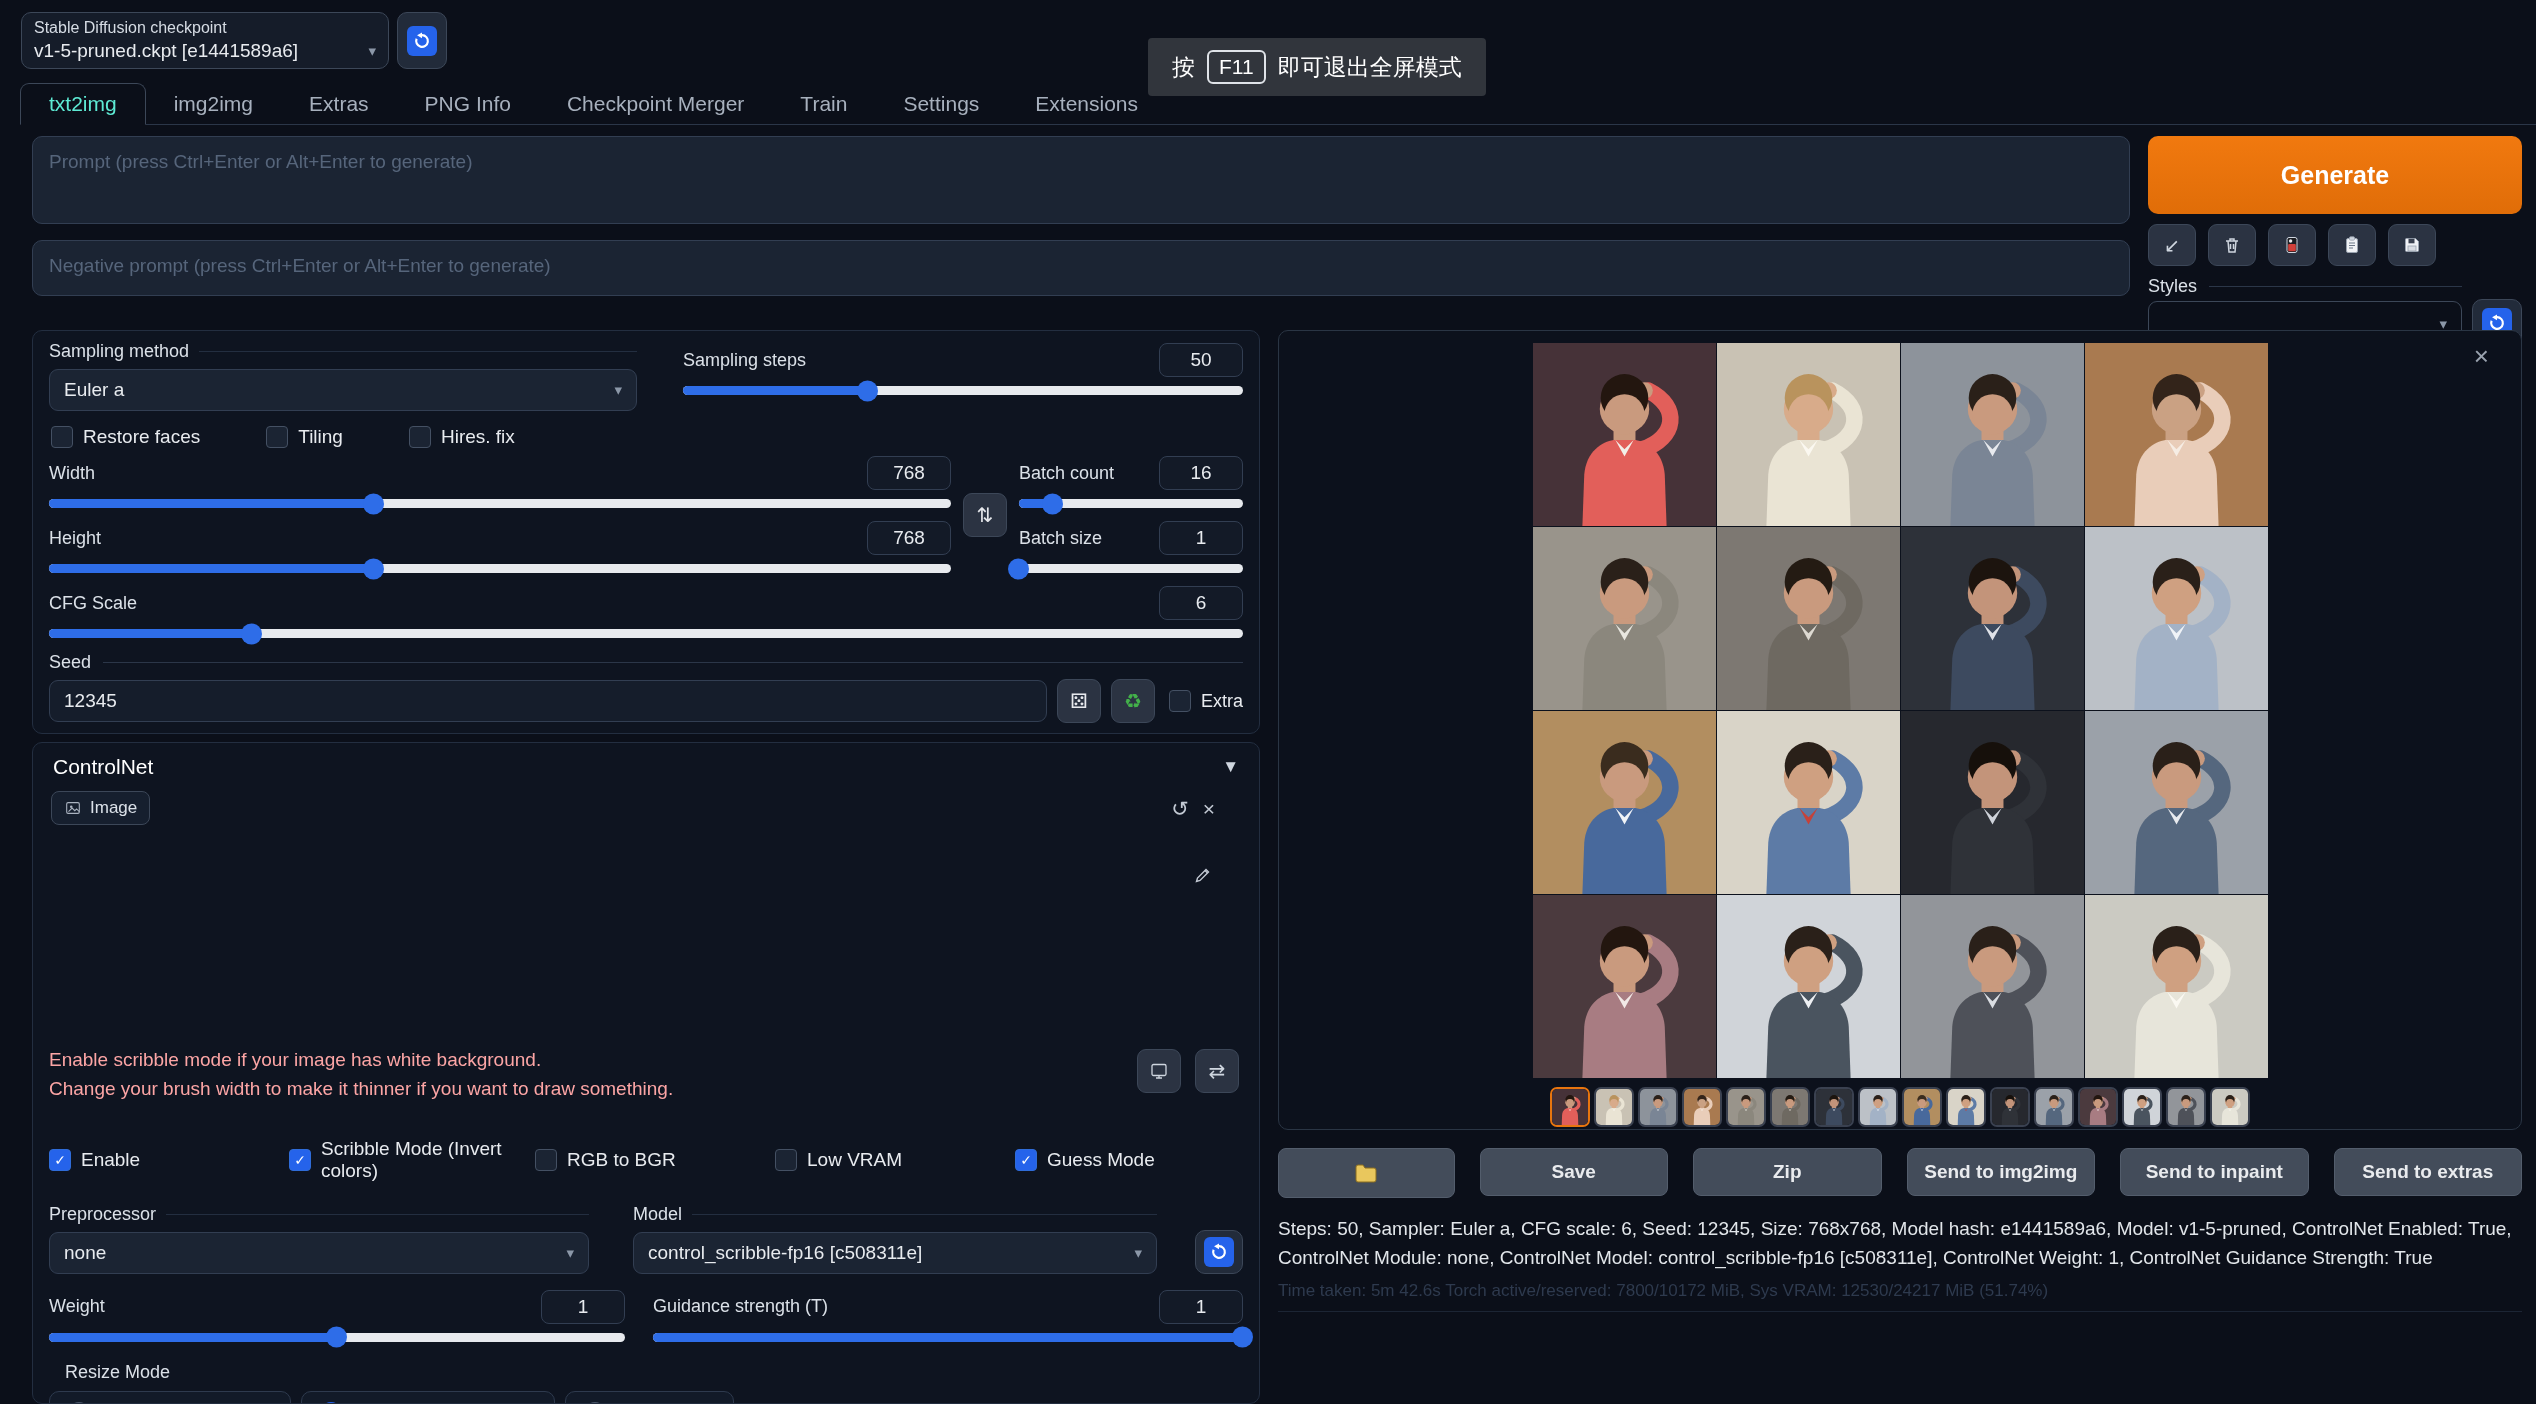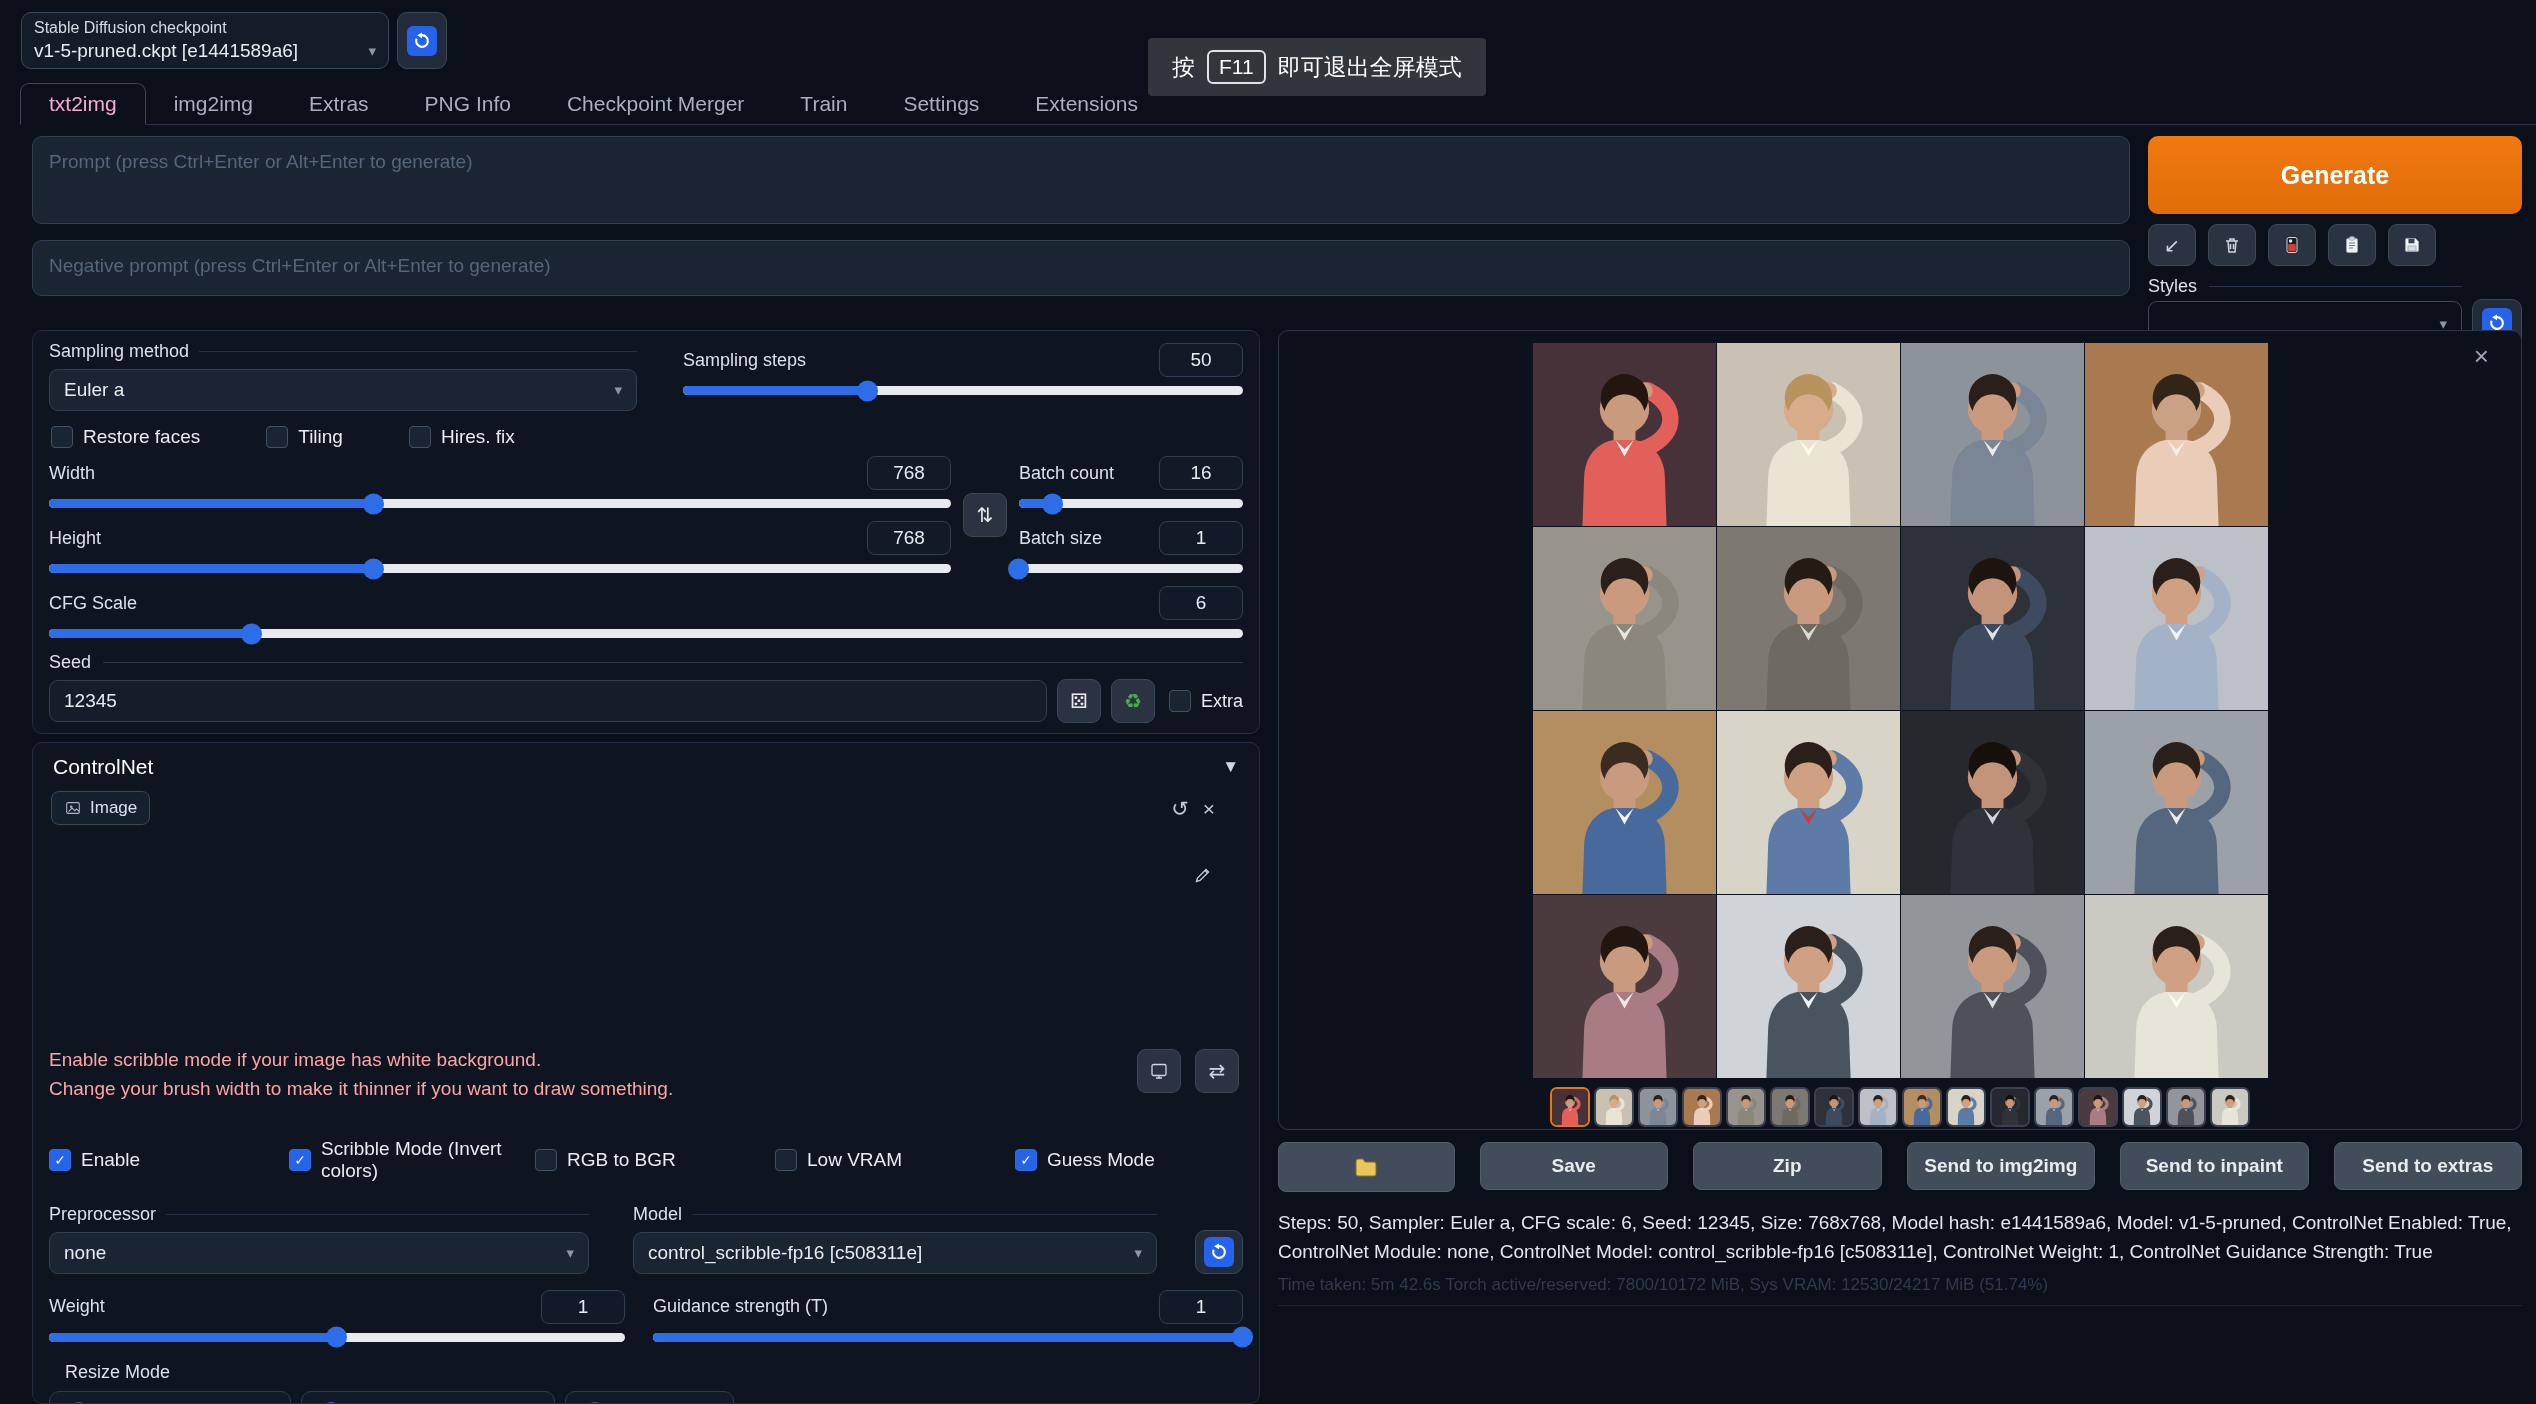--- a/index.html
+++ b/index.html
@@ -15,21 +15,21 @@
   .refresh-outer{width:48px;background:#222b3a;border:1px solid #3c4758;border-radius:10px;display:flex;align-items:center;justify-content:center;cursor:pointer}
   .refresh-inner{width:30px;height:30px;background:#2563eb;border-radius:6px;display:flex;align-items:center;justify-content:center}
 
   
   .toast{position:absolute;left:1148px;top:38px;background:#31353c;border-radius:4px;padding:12px 24px;display:flex;align-items:center;gap:12px;font-size:23px;color:#fff}
   .toast .key{border:2px solid #dfe3e8;border-radius:6px;padding:3px 10px;font-size:21px}
 
   
   .tabbar{position:absolute;left:20px;top:84px;right:0;display:flex;align-items:flex-end;border-bottom:1px solid #2b3648;height:40px}
   .tab{padding:8px 28px;font-size:21px;color:#a7b0bd;cursor:pointer;white-space:nowrap}
-  .tab[data-active="true"]{color:#f9a8d4;border:1px solid #3c4758;border-bottom:1px solid #0b0f19;border-radius:9px 9px 0 0;margin-bottom:-1px;background:#0b0f19}
+  .tab[data-active="true"]{color:#5eead4;border:1px solid #3c4758;border-bottom:1px solid #0b0f19;border-radius:9px 9px 0 0;margin-bottom:-1px;background:#0b0f19}
 
   
   .prompt-row{position:absolute;left:32px;top:136px;right:14px;display:flex;gap:18px}
   .prompt-col{flex:1;display:flex;flex-direction:column;gap:16px}
   textarea{background:#1b2433;border:1px solid #323e52;border-radius:10px;color:#e5e7eb;font-family:inherit;font-size:19px;padding:14px 16px;resize:none;outline:none;width:100%;box-sizing:border-box}
   textarea::placeholder{color:#56657b}
   .ta-prompt{height:88px}
   .ta-negative{height:56px}
   .gen-col{width:374px;display:flex;flex-direction:column}
   .generate-btn{height:78px;border:none;border-radius:10px;background:linear-gradient(#f1790f,#e06d08);color:#fff;font-size:25px;font-weight:700;cursor:pointer;font-family:inherit}
@@ -108,21 +108,21 @@
   .pill[data-selected="true"] .radio::after{content:"";position:absolute;inset:4px;background:#fff;border-radius:50%}
 
   
   .gallery-panel{position:relative;border:1px solid #2a3544;border-radius:10px;background:#0c111c;height:800px;box-sizing:border-box;padding-top:10px}
   .gallery-close{position:absolute;top:12px;right:32px;color:#9aa3af;font-size:26px;cursor:pointer;line-height:1}
   .gallery-grid{width:735px;margin:2px auto 0;display:grid;grid-template-columns:repeat(4,183px);grid-auto-rows:183px;gap:1px}
   .gallery-cell{overflow:hidden;cursor:pointer}
   .thumbs{display:flex;gap:4px;justify-content:center;margin-top:9px}
   .thumb{width:40px;height:40px;border-radius:7px;overflow:hidden;border:2px solid #3a4150;box-sizing:border-box;cursor:pointer}
   .thumb.selected{border-color:#e8750e}
-  .actions{display:flex;gap:25px;margin-top:12px}
+  .actions{display:flex;gap:25px;margin-top:18px}
   .action-btn{flex:1;height:48px;background:#434c5a;border:1px solid #535d6c;border-radius:8px;color:#e9ebee;font-size:19px;font-weight:700;display:flex;align-items:center;justify-content:center;cursor:pointer;font-family:inherit}
   .geninfo{margin-top:16px;font-size:19px;color:#e2e6ea;line-height:1.55}
   .time{margin-top:8px;font-size:17px;color:#2e3a4e;border-bottom:1px solid #1c2534;padding-bottom:10px}
 </style>
 </head>
 <body>
 
 <div class="quicksettings">
   <div class="ckpt-box">
     <div class="ckpt-label">Stable Diffusion checkpoint</div>

